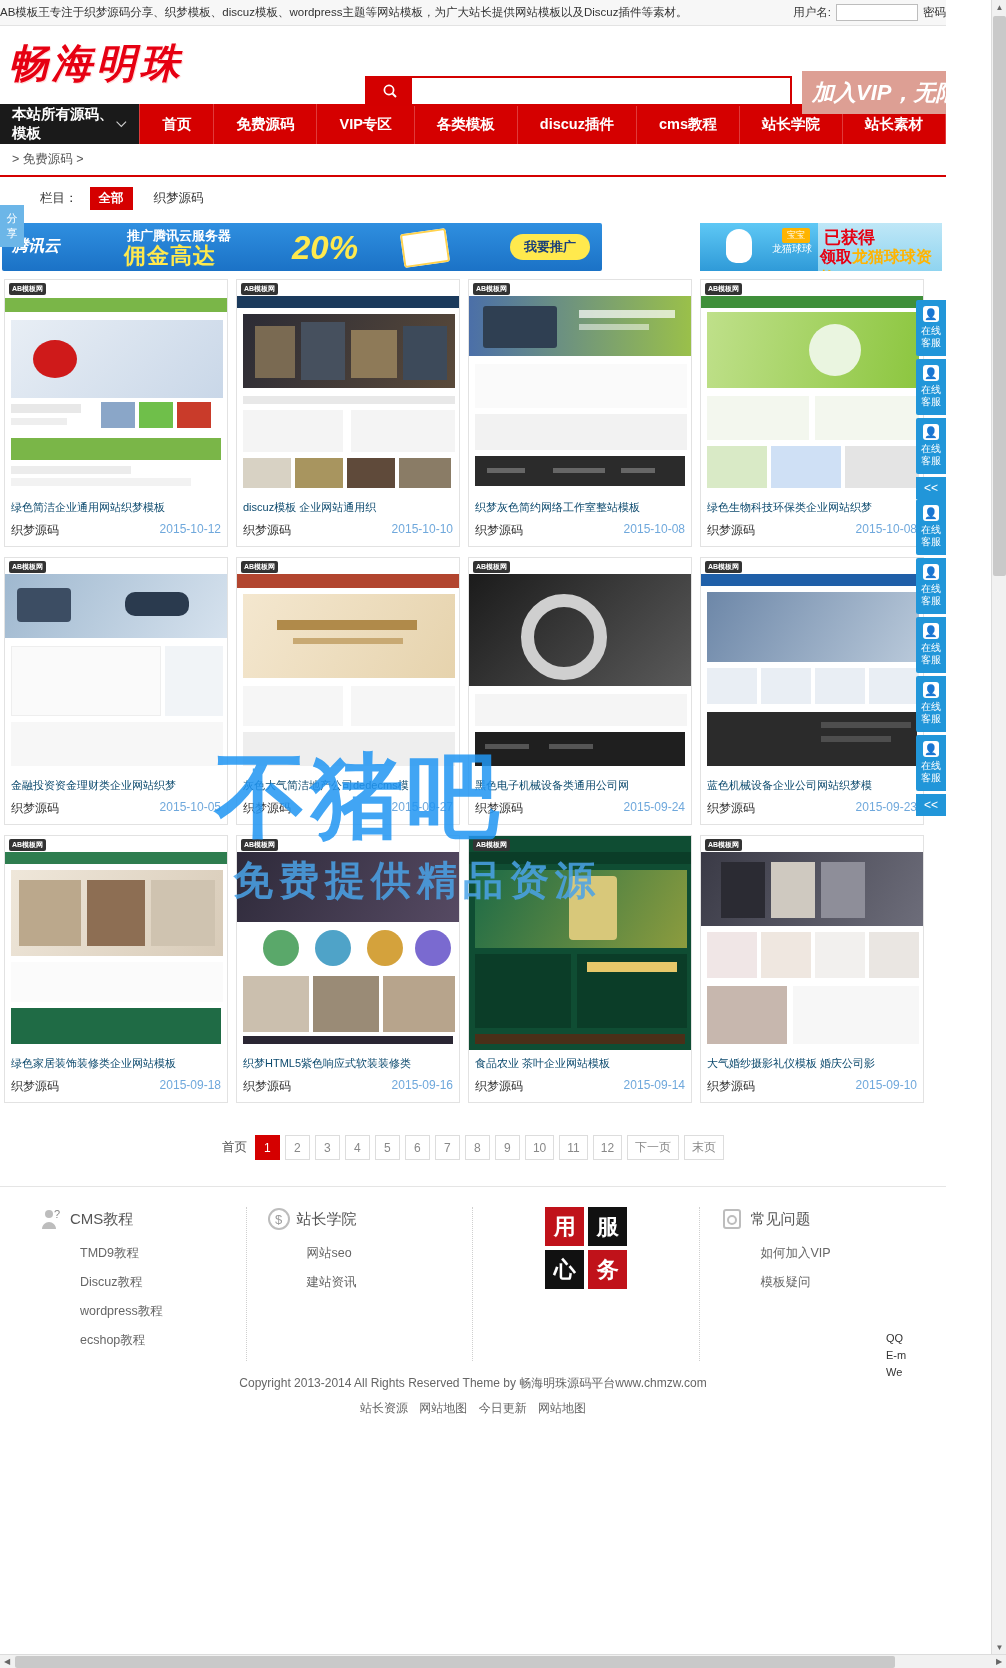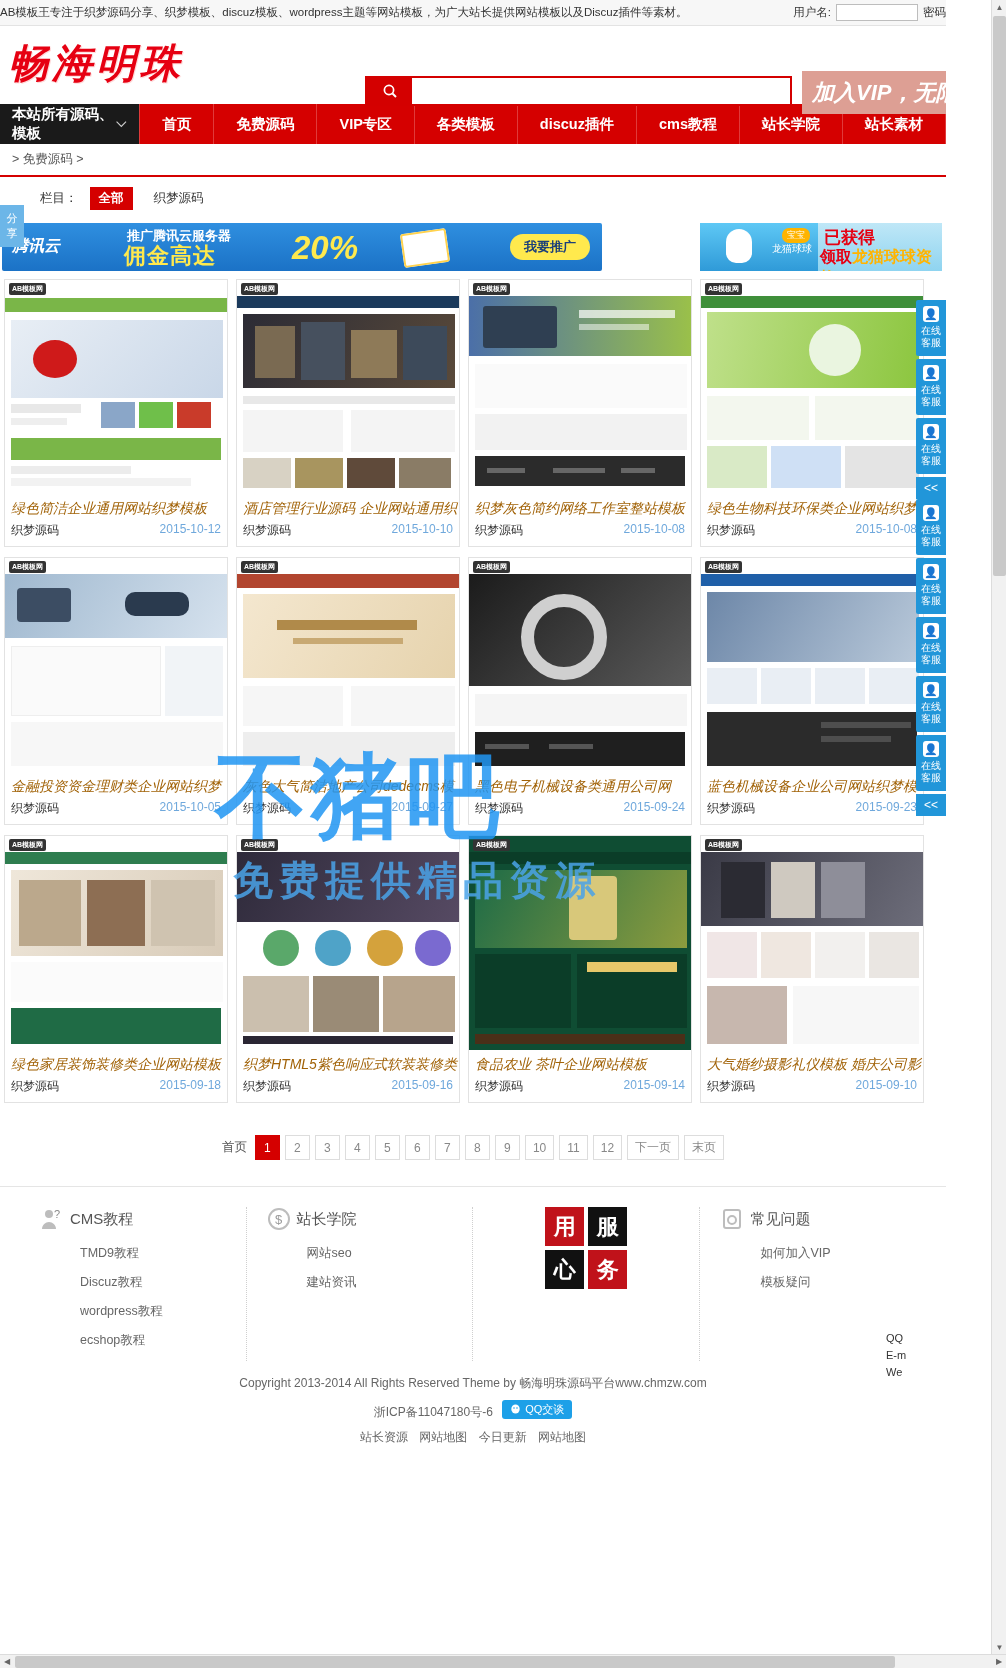--- a/index.html
+++ b/index.html
@@ -63,34 +63,34 @@
   .ad-left .t1 { position:absolute; left:125px; top:4px; color:#fff; font-size:13px; font-weight:bold; }
   .ad-left .t2 { position:absolute; left:122px; top:18px; color:#ffe94d; font-size:22px; font-weight:bold; letter-spacing:1px;}
   .ad-left .t3 { position:absolute; left:290px; top:6px; color:#ffe94d; font-size:33px; font-weight:bold; font-style:italic;}
   .ad-left .gift { position:absolute; left:400px; top:8px; width:46px; height:34px; background:#fff; border-radius:3px;
                    transform:rotate(-8deg); box-shadow:0 0 0 2px #ffd24d inset;}
   .ad-left .cta { position:absolute; right:12px; top:11px; background:#ffe94d; color:#1b3f7a;
                   font-size:13px; font-weight:bold; padding:4px 14px; border-radius:13px; }
   .ad-right { width:242px; height:48px; margin-left:auto; margin-right:4px; display:flex; overflow:hidden;}
   .ad-right .arl { width:118px; background:linear-gradient(180deg,#5ec8f5,#2f9ad8); position:relative;}
   .ad-right .arl .bunny { position:absolute; left:26px; top:6px; width:26px; height:34px; background:#fff; border-radius:13px 13px 10px 10px;}
-  .ad-right .arl .tag { position:absolute; right:8px; top:5px; background:#ffb400; color:#fff; font-size:9px; padding:1px 5px; border-radius:7px;}
+  .ad-right .arl .tag { position:absolute; right:8px; top:5px; background:#ffb400; color:#fff; font-size:9px; padding:1px 5px; border-radius:2px;}
   .ad-right .arl .sub { position:absolute; right:6px; top:19px; color:#fff; font-size:10px;}
   .ad-right .arr { flex:1; background:linear-gradient(180deg,#bfe7f7,#8fd4f0); position:relative;}
   .ad-right .arr .l1 { position:absolute; left:6px; top:3px; color:#e60012; font-size:17px; font-weight:bold;}
   .ad-right .arr .l2 { position:absolute; left:2px; top:24px; font-size:16px; font-weight:bold; color:#e60012;}
   .ad-right .arr .l2 em { color:#ffb400; font-style:normal;}
 
   
   .grid { padding:0 4px; }
   .row { display:flex; gap:8px; margin-bottom:10px; }
   .card { width:224px; border:1px solid #e2e2e2; background:#fff; }
   .card .thumb { height:214px; overflow:hidden; position:relative; background:#f4f4f4; }
-  .card .ttl { font-size:14px; color:#a16207; padding:6px 6px 2px 6px; height:26px;
-               white-space:nowrap; overflow:hidden;font-style:italic; }
+  .card .ttl { font-size:11px; color:#0c4a6e; padding:6px 6px 2px 6px; height:26px;
+               white-space:nowrap; overflow:hidden; }
   .card .meta { display:flex; justify-content:space-between; font-size:12px; padding:2px 6px 7px 6px; }
   .card .meta .cat { color:#333; }
   .card .meta .date { color:#6fa8dc; }
 
   
   .ss { position:absolute; inset:0; background:#fff; }
   .ss .blk { position:absolute; }
   .ssbrand { position:absolute; left:4px; top:3px; font-size:7px; color:#fff; background:#333;
              padding:1px 3px; border-radius:2px; font-weight:bold;}
 
@@ -271,21 +271,21 @@
             <div class="blk" style="left:166px;top:46px;width:44px;height:54px;background:#3d4a5a;"></div>
             <div class="blk" style="left:6px;top:116px;width:212px;height:8px;background:#e8e8e8;"></div>
             <div class="blk" style="left:6px;top:130px;width:100px;height:42px;background:#f4f4f4;"></div>
             <div class="blk" style="left:114px;top:130px;width:104px;height:42px;background:#f4f4f4;"></div>
             <div class="blk" style="left:6px;top:178px;width:48px;height:30px;background:#d8d2c4;"></div>
             <div class="blk" style="left:58px;top:178px;width:48px;height:30px;background:#a8955f;"></div>
             <div class="blk" style="left:110px;top:178px;width:48px;height:30px;background:#5f4a3a;"></div>
             <div class="blk" style="left:162px;top:178px;width:52px;height:30px;background:#8a7c66;"></div>
           </div>
         </div>
-        <div class="ttl">酒店管理行业源码 企业网站通用织</div>
+        <div class="ttl">discuz模板 企业网站通用织</div>
         <div class="meta">
           <span class="cat">织梦源码</span>
           <span class="date">2015-10-10</span>
         </div>
       </div>
 
       <div class="card">
         <div class="thumb">
           <div class="ss">
             <div class="ssbrand">AB模板网</div>
@@ -571,31 +571,20 @@
           <span>常见问题</span>
         </div>
         <a class="flink" href="#">如何加入VIP</a>
         <a class="flink" href="#">模板疑问</a>
       </div>
     </div>
 
     <div class="copy">
       <div class="line">Copyright 2013-2014 All Rights Reserved Theme by 畅海明珠源码平台www.chmzw.com</div>
       <div class="line">
-        <span>浙ICP备11047180号-6</span>
-        <span class="qqbadge">
-          <svg width="11" height="12" viewBox="0 0 11 12">
-            <ellipse cx="5.5" cy="5" rx="4.2" ry="4.6" fill="#fff"></ellipse>
-            <circle cx="4" cy="4" r=".8" fill="#1da0e8"></circle>
-              <circle cx="7" cy="4" r=".8" fill="#1da0e8"></circle>
-          </svg>
-          <span>QQ交谈</span>
-        </span>
-      </div>
-      <div class="line">
         <a href="#">站长资源</a>
         <a href="#">网站地图</a>
         <a href="#">今日更新</a>
         <a href="#">网站地图</a>
       </div>
     </div>
   </div>
 
   <div class="rail">
     <div class="rbtn">

